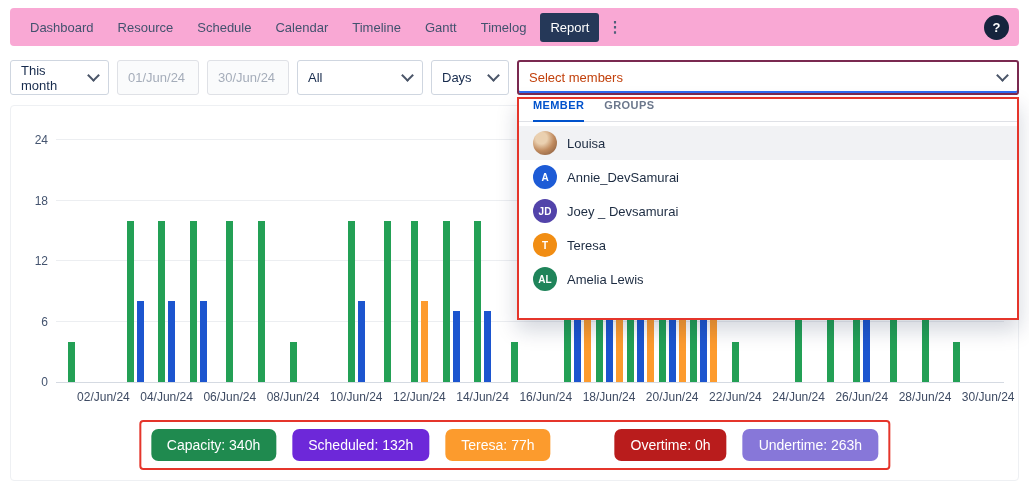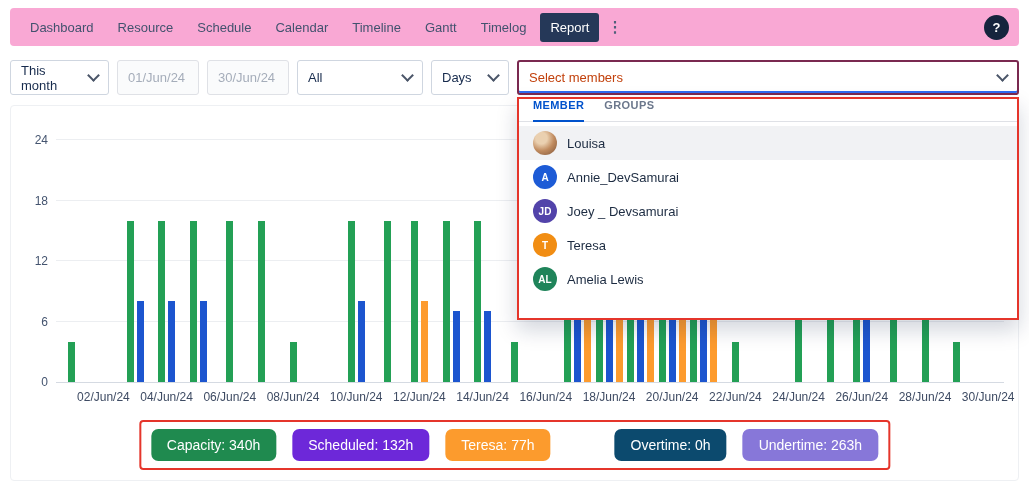--- a/index.html
+++ b/index.html
@@ -193,19 +193,19 @@
         <span class="xlab" style="left: 78.3333%;">24/Jun/24</span>
         <span class="xlab" style="left: 85%;">26/Jun/24</span>
         <span class="xlab" style="left: 91.6667%;">28/Jun/24</span>
         <span class="xlab" style="left: 98.3333%;">30/Jun/24</span>
       </div>
     <div class="legend-box">
       <div class="legend" id="legend">
           <span class="badge" style="background: rgb(31, 138, 79);">Capacity: 340h</span>
           <span class="badge" style="background: #6d28d9;">Scheduled: 132h</span>
           <span class="badge" style="background: rgb(252, 155, 45);">Teresa: 77h</span>
-          <span class="badge" style="background: #0c4a6e; margin-left: 48px;">Overtime: 0h</span>
+          <span class="badge" style="background: #b91c1c; margin-left: 48px;">Overtime: 0h</span>
           <span class="badge" style="background: rgb(135, 119, 217); text-align: center;">Undertime: 263h</span>
         </div>
     </div>
   </section>
 
 </div>
 
 </body></html>

